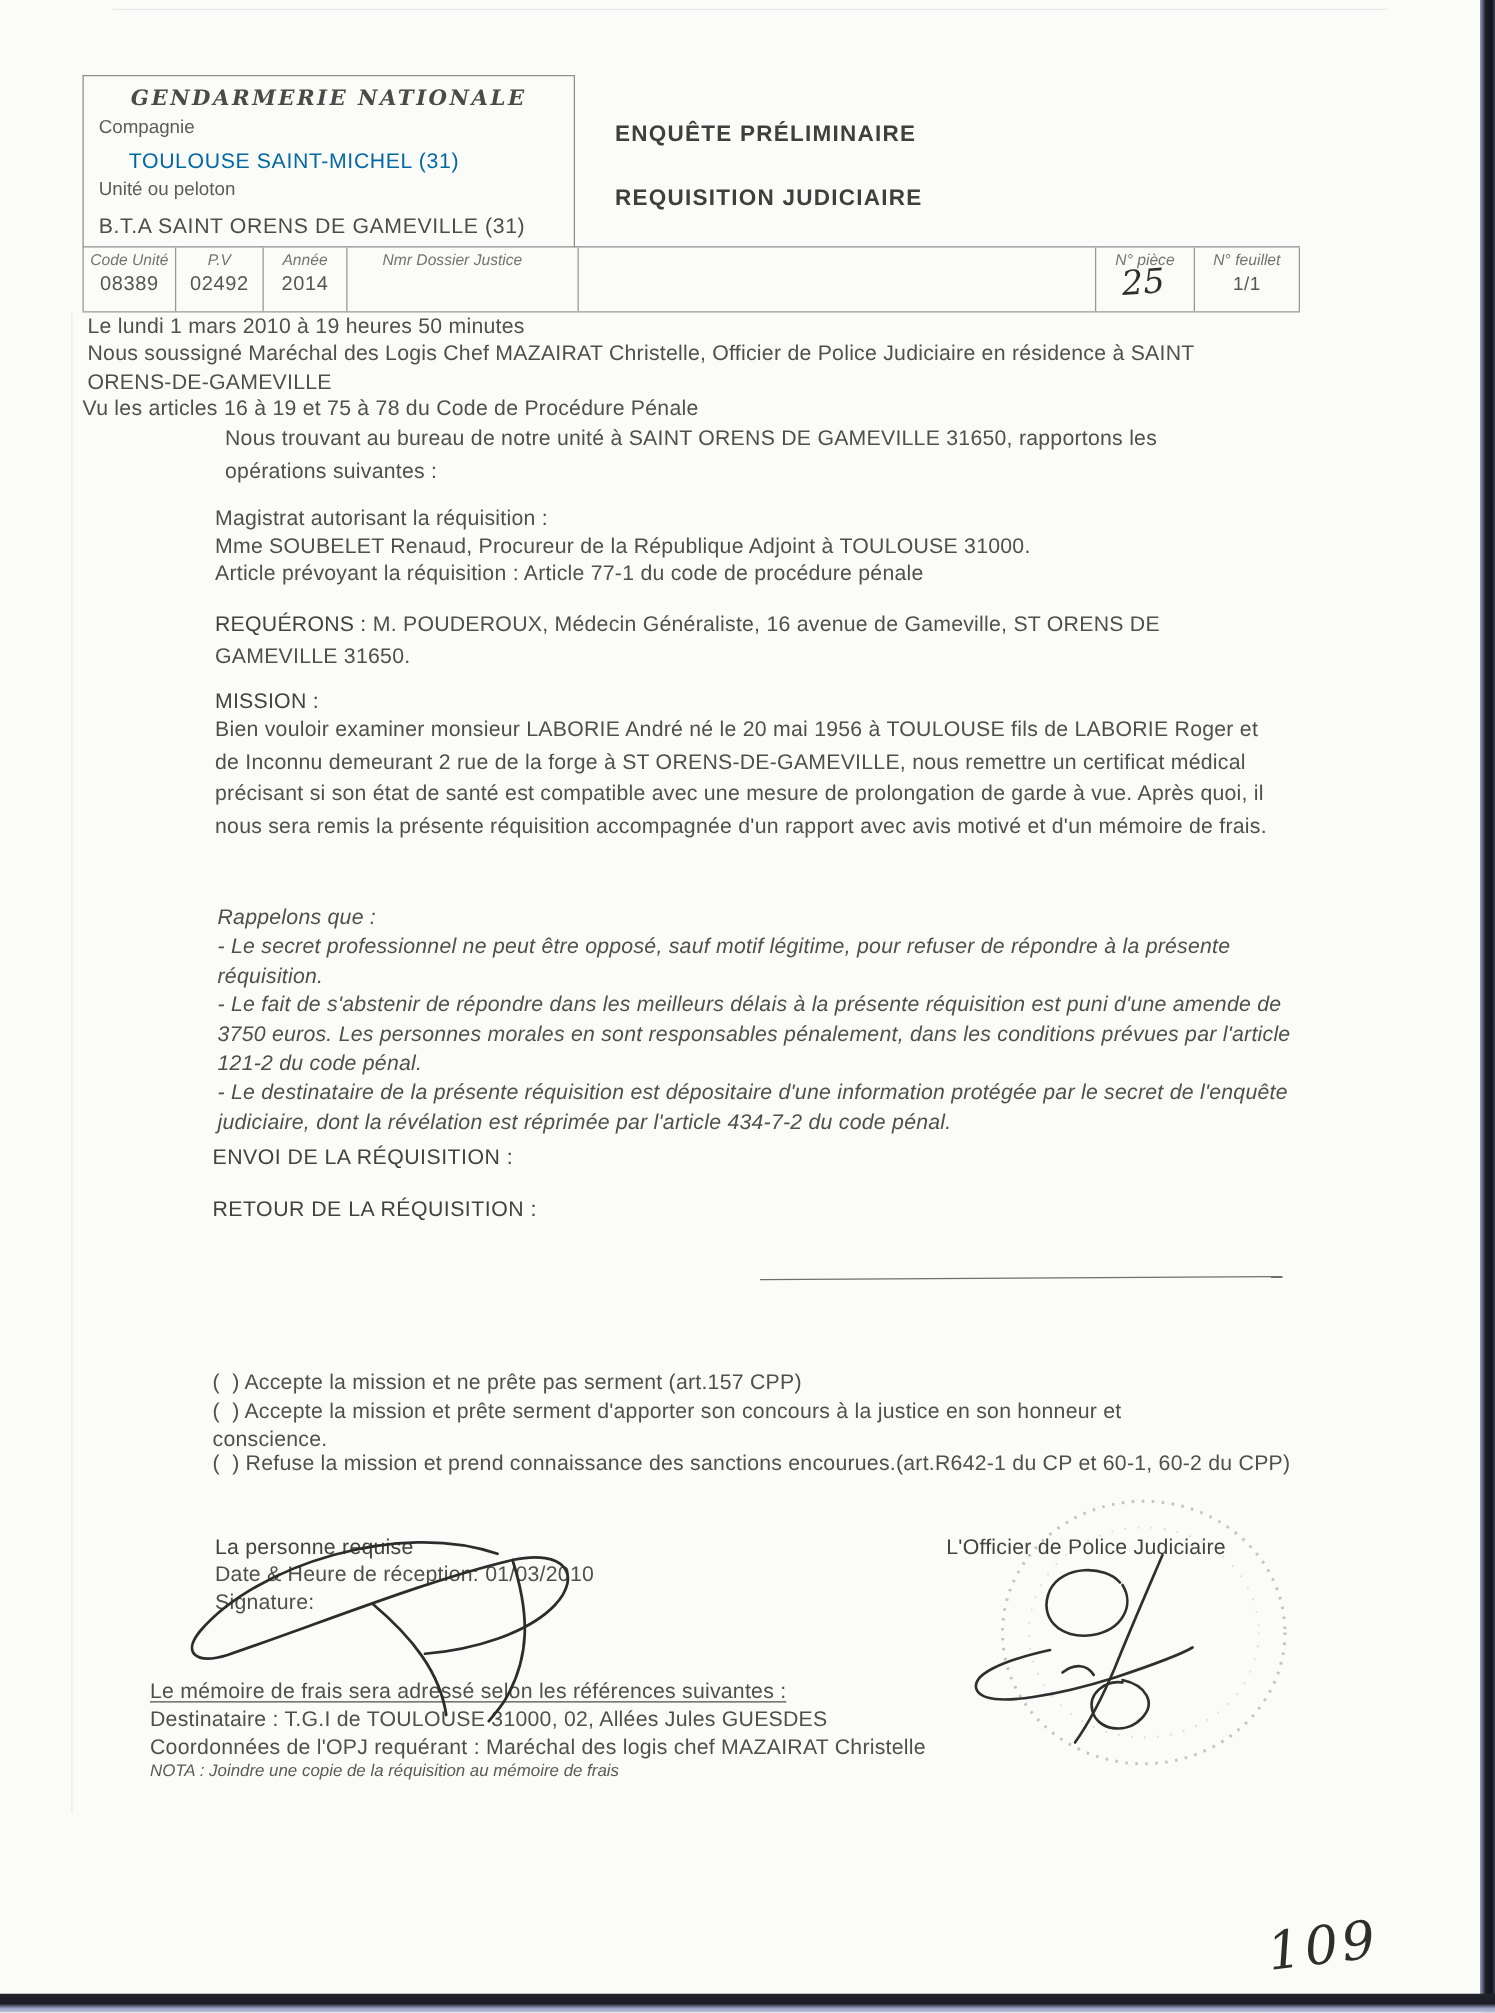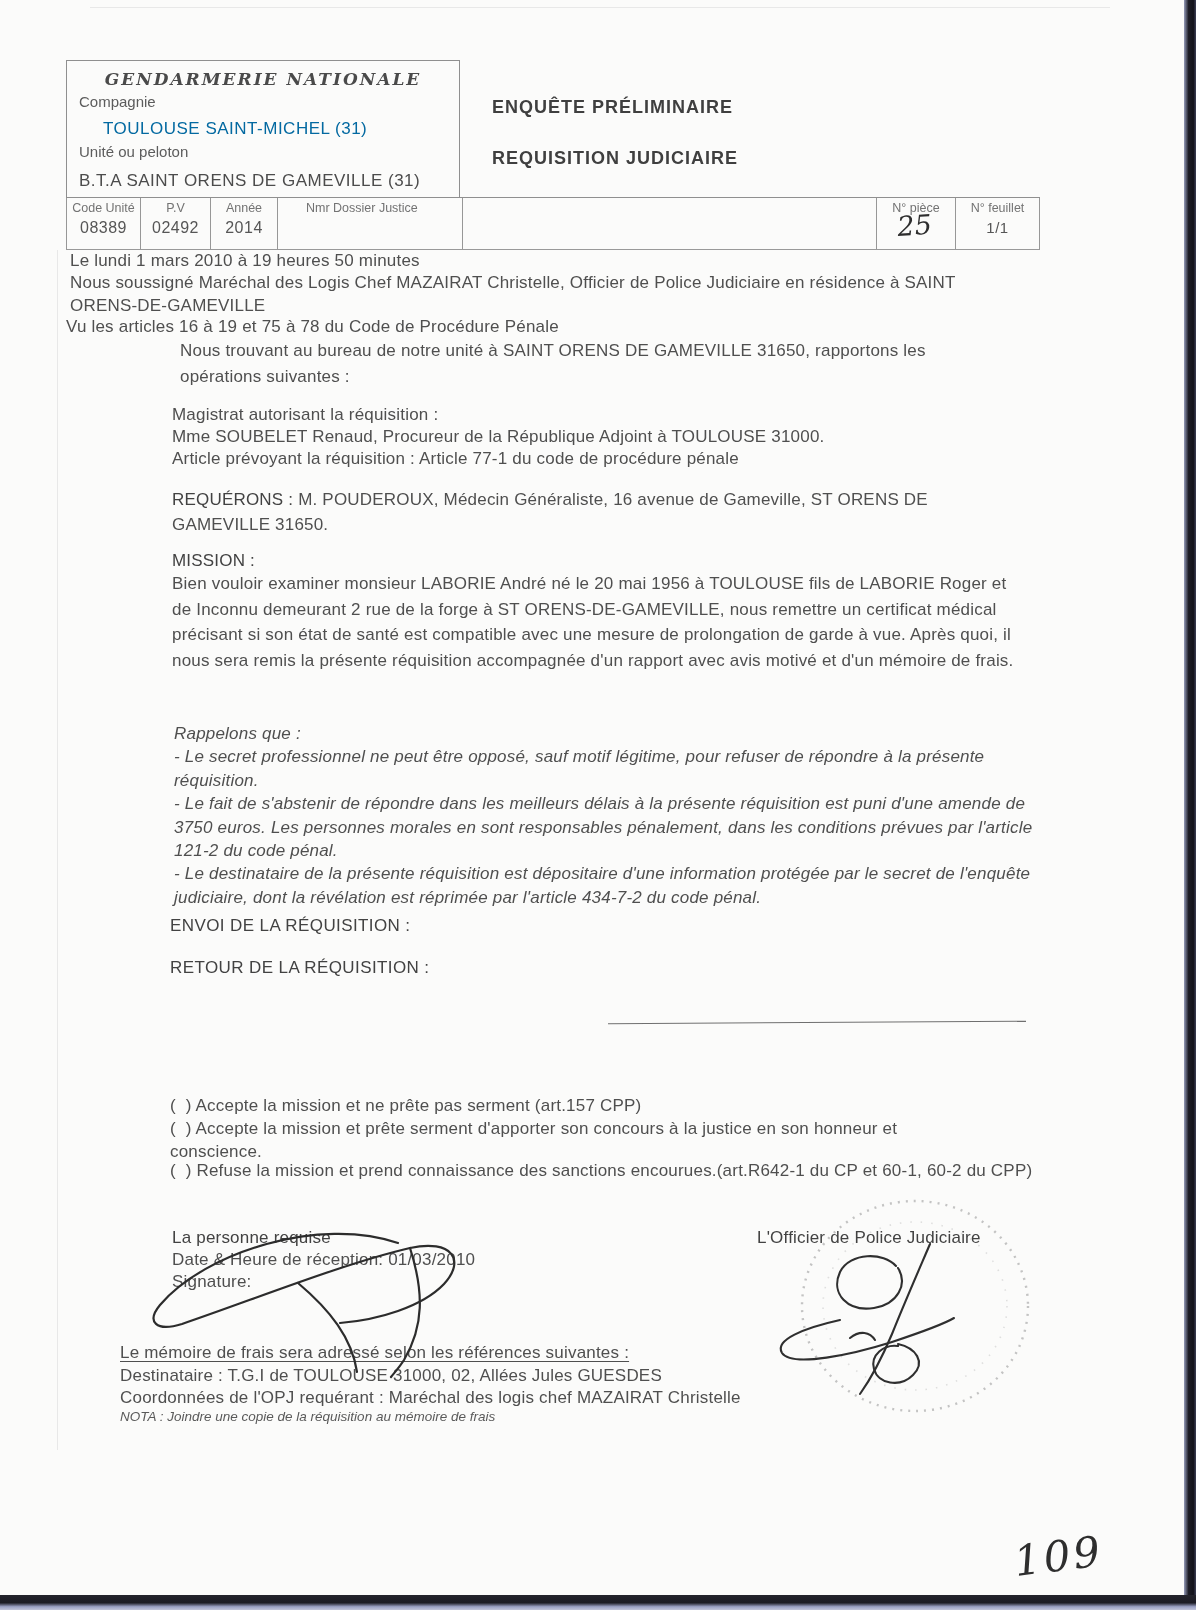--- a/index.html
+++ b/index.html
@@ -5,21 +5,21 @@
   html,body{margin:0;padding:0;background:#e8e8ea;}
   .scan-page{
     position:relative;width:1196px;height:1610px;overflow:hidden;
     background:#fbfbfa;
     font-family:"Liberation Sans",sans-serif;color:#4c4c4c;
   }
   .abs{position:absolute;}
   .txt{font-size:17px;line-height:23px;letter-spacing:.2px;color:#4f4f4f;}
   .b{font-weight:normal;color:#424242;}
   .it{font-style:italic;}
-  .small-label{font-size:12.5px;color:#737373;}
+  .small-label{font-size:12.5px;font-style:italic;color:#737373;}
   .opt{white-space:pre-wrap;}
   
   .unit-box{left:66px;top:60px;width:392px;height:137px;border:1.5px solid #8f8f8f;border-bottom:none;}
   .org-title{top:8px;left:0;width:100%;text-align:center;font-family:"DejaVu Serif",serif;
     font-style:italic;font-weight:bold;font-size:17px;letter-spacing:2px;color:#4a4a4a;}
   
   .refrow{left:66px;top:197px;width:974px;height:51px;border-top:1.5px solid #8f8f8f;border-bottom:1.5px solid #999;}
   .cell{position:absolute;top:0;height:100%;box-sizing:border-box;text-align:center;}
   .cell .lab{display:block;margin-top:3px;}
   .cell .val{display:block;margin-top:4px;font-size:16px;color:#565656;letter-spacing:.5px;}

